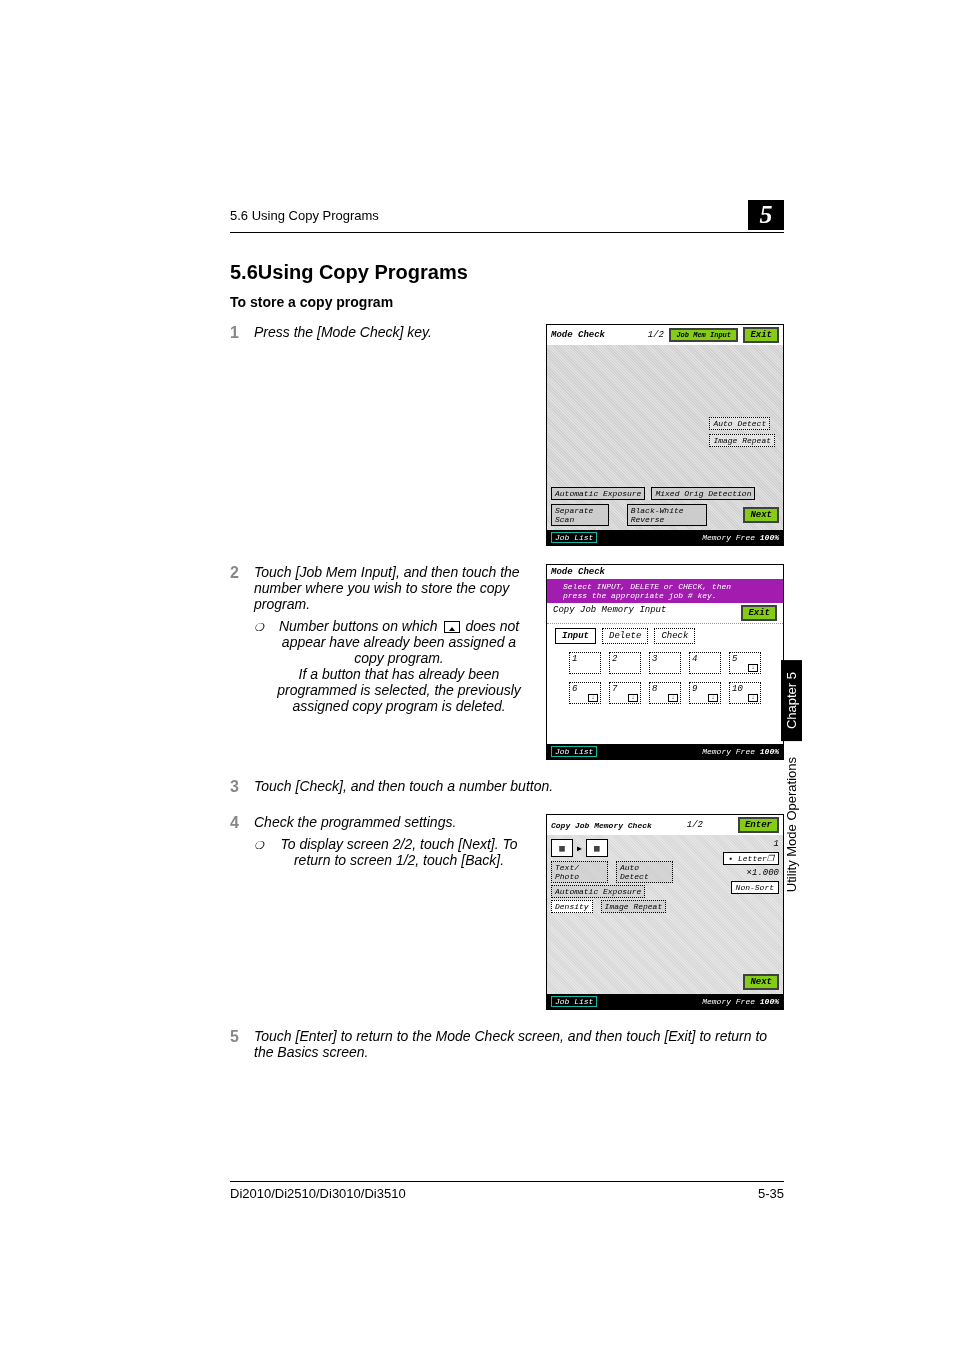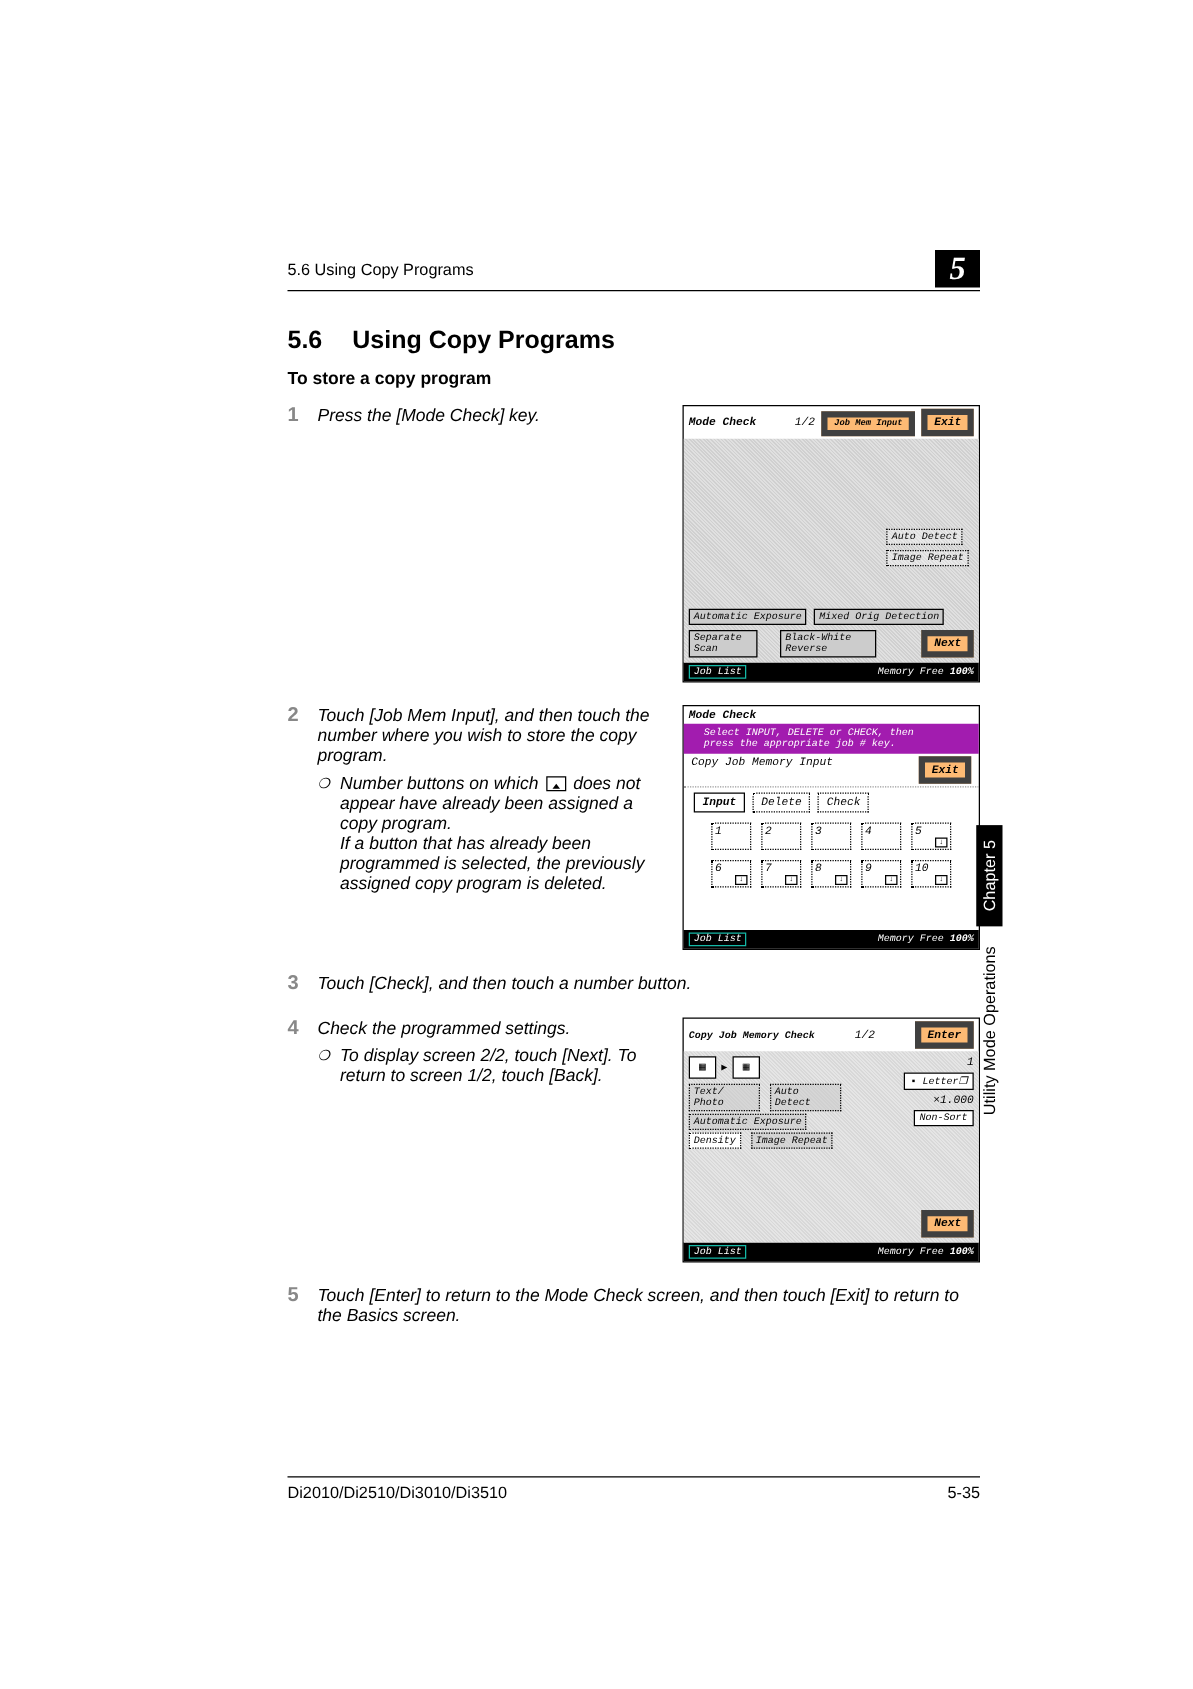--- a/index.html
+++ b/index.html
@@ -37,21 +37,21 @@
     height: 30px;
     text-align: center;
     line-height: 30px;
     font-family: Georgia, 'Times New Roman', serif;
   }
   .section-title {
     font-size: 20px;
     font-weight: bold;
     margin-bottom: 10px;
   }
-  .sec-num { margin-right: 24px; }
+  .sec-num { }
   .intro { font-size: 14px; margin-bottom: 22px; }
   .subheading { font-size: 14px; font-weight: bold; margin-bottom: 14px; }
   .step {
     display: flex;
     align-items: flex-start;
     margin-bottom: 18px;
   }
   .step-num {
     width: 24px;
     font-size: 16px;
@@ -74,21 +74,21 @@
     display: flex;
     align-items: flex-start;
     margin-top: 6px;
   }
   .bullet-sym {
     width: 18px;
     flex-shrink: 0;
     font-size: 11px;
     line-height: 18px;
   }
-  .sub-text { flex: 1; }
+  .sub-text { flex: 1; text-align: center; }
   .inline-icon {
     display: inline-block;
     width: 16px;
     height: 12px;
     border: 1px solid #000;
     position: relative;
     vertical-align: middle;
     margin: 0 2px;
   }
   .inline-icon::before {
@@ -110,21 +110,21 @@
     font-size: 9px;
     background: #fff;
   }
   
   .scr1 { height: 222px; display:flex; flex-direction:column; }
   .scr-top {
     display:flex; justify-content:space-between; align-items:center;
     padding: 2px 4px;
   }
   .scr-btn {
-    display:inline-block; border:5px solid #404040; padding:1px 5px; background:#fdba74;
+    display:inline-block; border:2px solid #404040; padding:1px 5px; background:#84cc16;
     font-weight:bold; font-size:9px;
   }
   .scr-gray {
     flex:1; background: repeating-linear-gradient(45deg,#e0e0e0,#e0e0e0 1px,#d0d0d0 1px,#d0d0d0 2px);
     position:relative;
   }
   .scr-gray-inner { position:absolute; }
   .scr-opt { border:1px dotted #000; padding:1px 3px; font-size:8px; display:inline-block; margin:2px; background:rgba(255,255,255,0.3); }
   .scr-opt-solid { border:1px solid #000; background:#ccc; padding:1px 3px; font-size:8px; display:inline-block; }
   .scr-footer {

